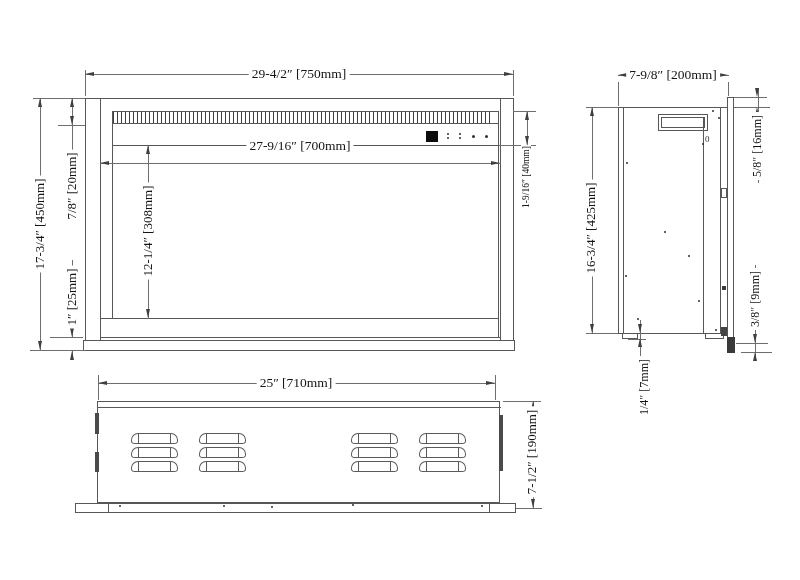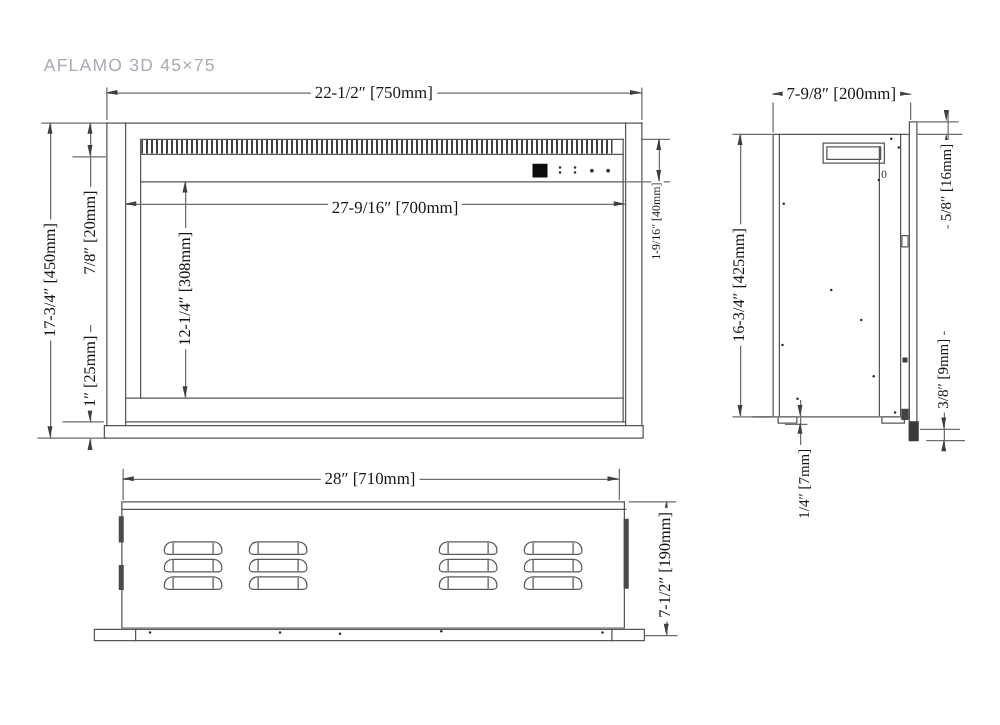--- a/index.html
+++ b/index.html
@@ -28,21 +28,20 @@
           border-radius:7px 7px 4px 4px / 7px 7px 3px 3px;
           background-image:linear-gradient(#5a5a5a,#5a5a5a),linear-gradient(#5a5a5a,#5a5a5a);
           background-size:1px 100%,1px 100%;background-position:6px 0,calc(100% - 6px) 0;background-repeat:no-repeat;}
   .marking{position:absolute;font-family:"Liberation Serif",serif;font-size:9px;color:#333;}
 </style>
 </head>
 <body>
 
 <div id="drawing">
 
-  <div class="title">AFLAMO 3D 45×75</div>
 
   <div>
 
     <div class="hatch" style="left:113px;top:112px;width:377px;height:11px;"></div>
 
     <div class="rect" style="left:83px;top:340px;width:432px;height:11px;"></div>
 
     <div class="fill" style="left:426px;top:131px;width:12px;height:11px;background:#0d0d0d;"></div>
   </div>
 
@@ -61,35 +60,35 @@
   </div>
 
   <div>
     <div class="rect" style="left:97px;top:401px;width:403px;height:102px;"></div>
     <div class="rect" style="left:75px;top:503px;width:441px;height:10px;"></div>
     <div class="fill" style="left:95px;top:413px;width:4px;height:21px;background:#4a4a4a;"></div>
     <div class="fill" style="left:95px;top:452px;width:4px;height:20px;background:#4a4a4a;"></div>
     <div class="fill" style="left:499px;top:415px;width:4px;height:56px;background:#4a4a4a;"></div>
   </div>
 
-  <div class="dim-label big" style="left:299px;top:74px;">22-1/2″ [750mm]</div>
-  <div class="dim-label big" style="left:300px;top:166px;margin-left:16px;">27-9/16″ [700mm]</div>
+  <div class="dim-label big" style="left:299px;top:74px;">29-4/2″ [750mm]</div>
+  <div class="dim-label big" style="left:300px;top:146px;">27-9/16″ [700mm]</div>
   <div class="dim-label v" style="left:40px;top:224px;">17-3/4″ [450mm]</div>
   <div class="dim-label v" style="left:72px;top:186px;">7/8″ [20mm]</div>
   <div class="dim-label v" style="left:72px;top:297px;">1″ [25mm]</div>
   <div class="dim-label v" style="left:148px;top:231px;">12-1/4″ [308mm]</div>
   <div class="dim-label v sm" style="left:526px;top:177px;">1-9/16″ [40mm]</div>
 
   <div class="dim-label big" style="left:673px;top:75px;">7-9/8″ [200mm]</div>
   <div class="dim-label v md" style="left:757px;top:146px;">5/8″ [16mm]</div>
   <div class="dim-label v" style="left:591px;top:228px;">16-3/4″ [425mm]</div>
   <div class="dim-label v md" style="left:644px;top:387px;">1/4″ [7mm]</div>
   <div class="dim-label v md" style="left:755px;top:299px;">3/8″ [9mm]</div>
 
-  <div class="dim-label big" style="left:296px;top:383px;">28″ [710mm]</div>
+  <div class="dim-label big" style="left:296px;top:383px;">25″ [710mm]</div>
   <div class="dim-label v" style="left:532px;top:452px;">7-1/2″ [190mm]</div>
 
 <div class="ln" style="left: 85px; top: 98px; width: 429px; height: 1px;"></div>
     <div class="ln" style="left: 85px; top: 98px; width: 1px; height: 243px;"></div>
     <div class="ln" style="left: 100px; top: 98px; width: 1px; height: 243px;"></div>
     <div class="ln" style="left: 500px; top: 98px; width: 1px; height: 243px;"></div>
     <div class="ln" style="left: 513px; top: 98px; width: 1px; height: 243px;"></div>
     <div class="ln" style="left: 112px; top: 111px; width: 1px; height: 208px;"></div>
     <div class="ln" style="left: 498px; top: 111px; width: 1px; height: 227px;"></div>
     <div class="ln" style="left: 113px; top: 111px; width: 386px; height: 1px;"></div>

